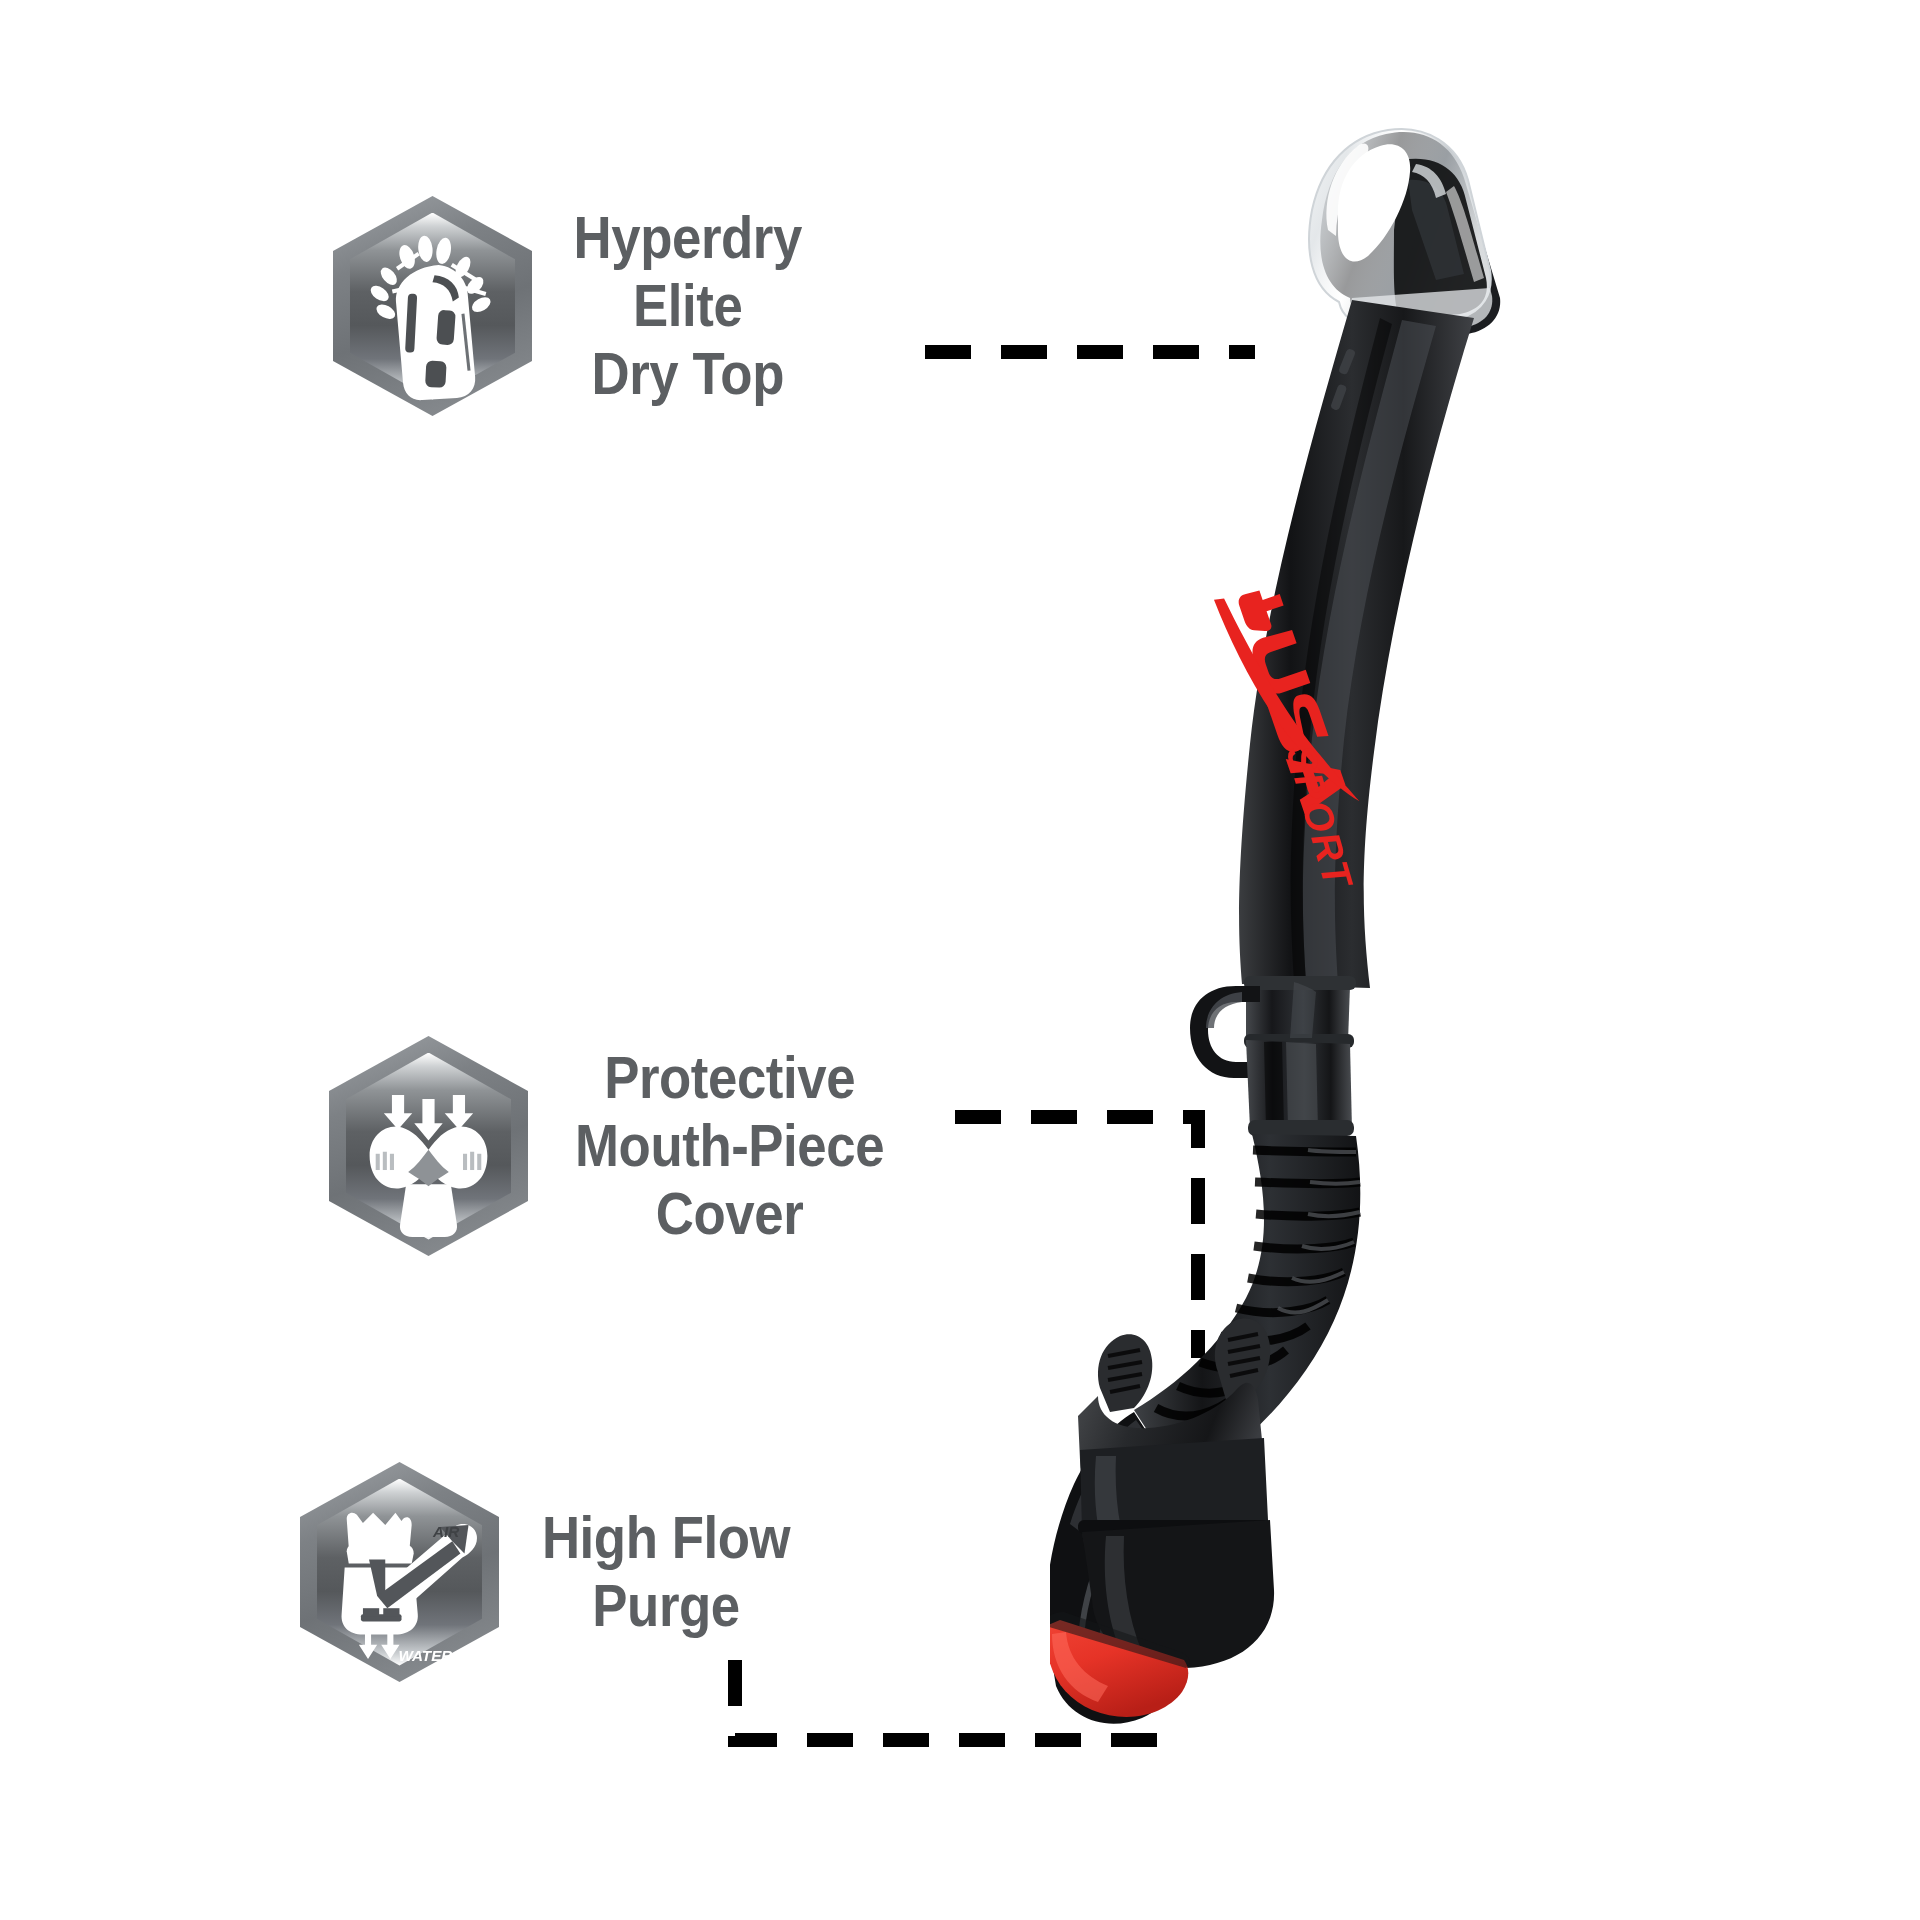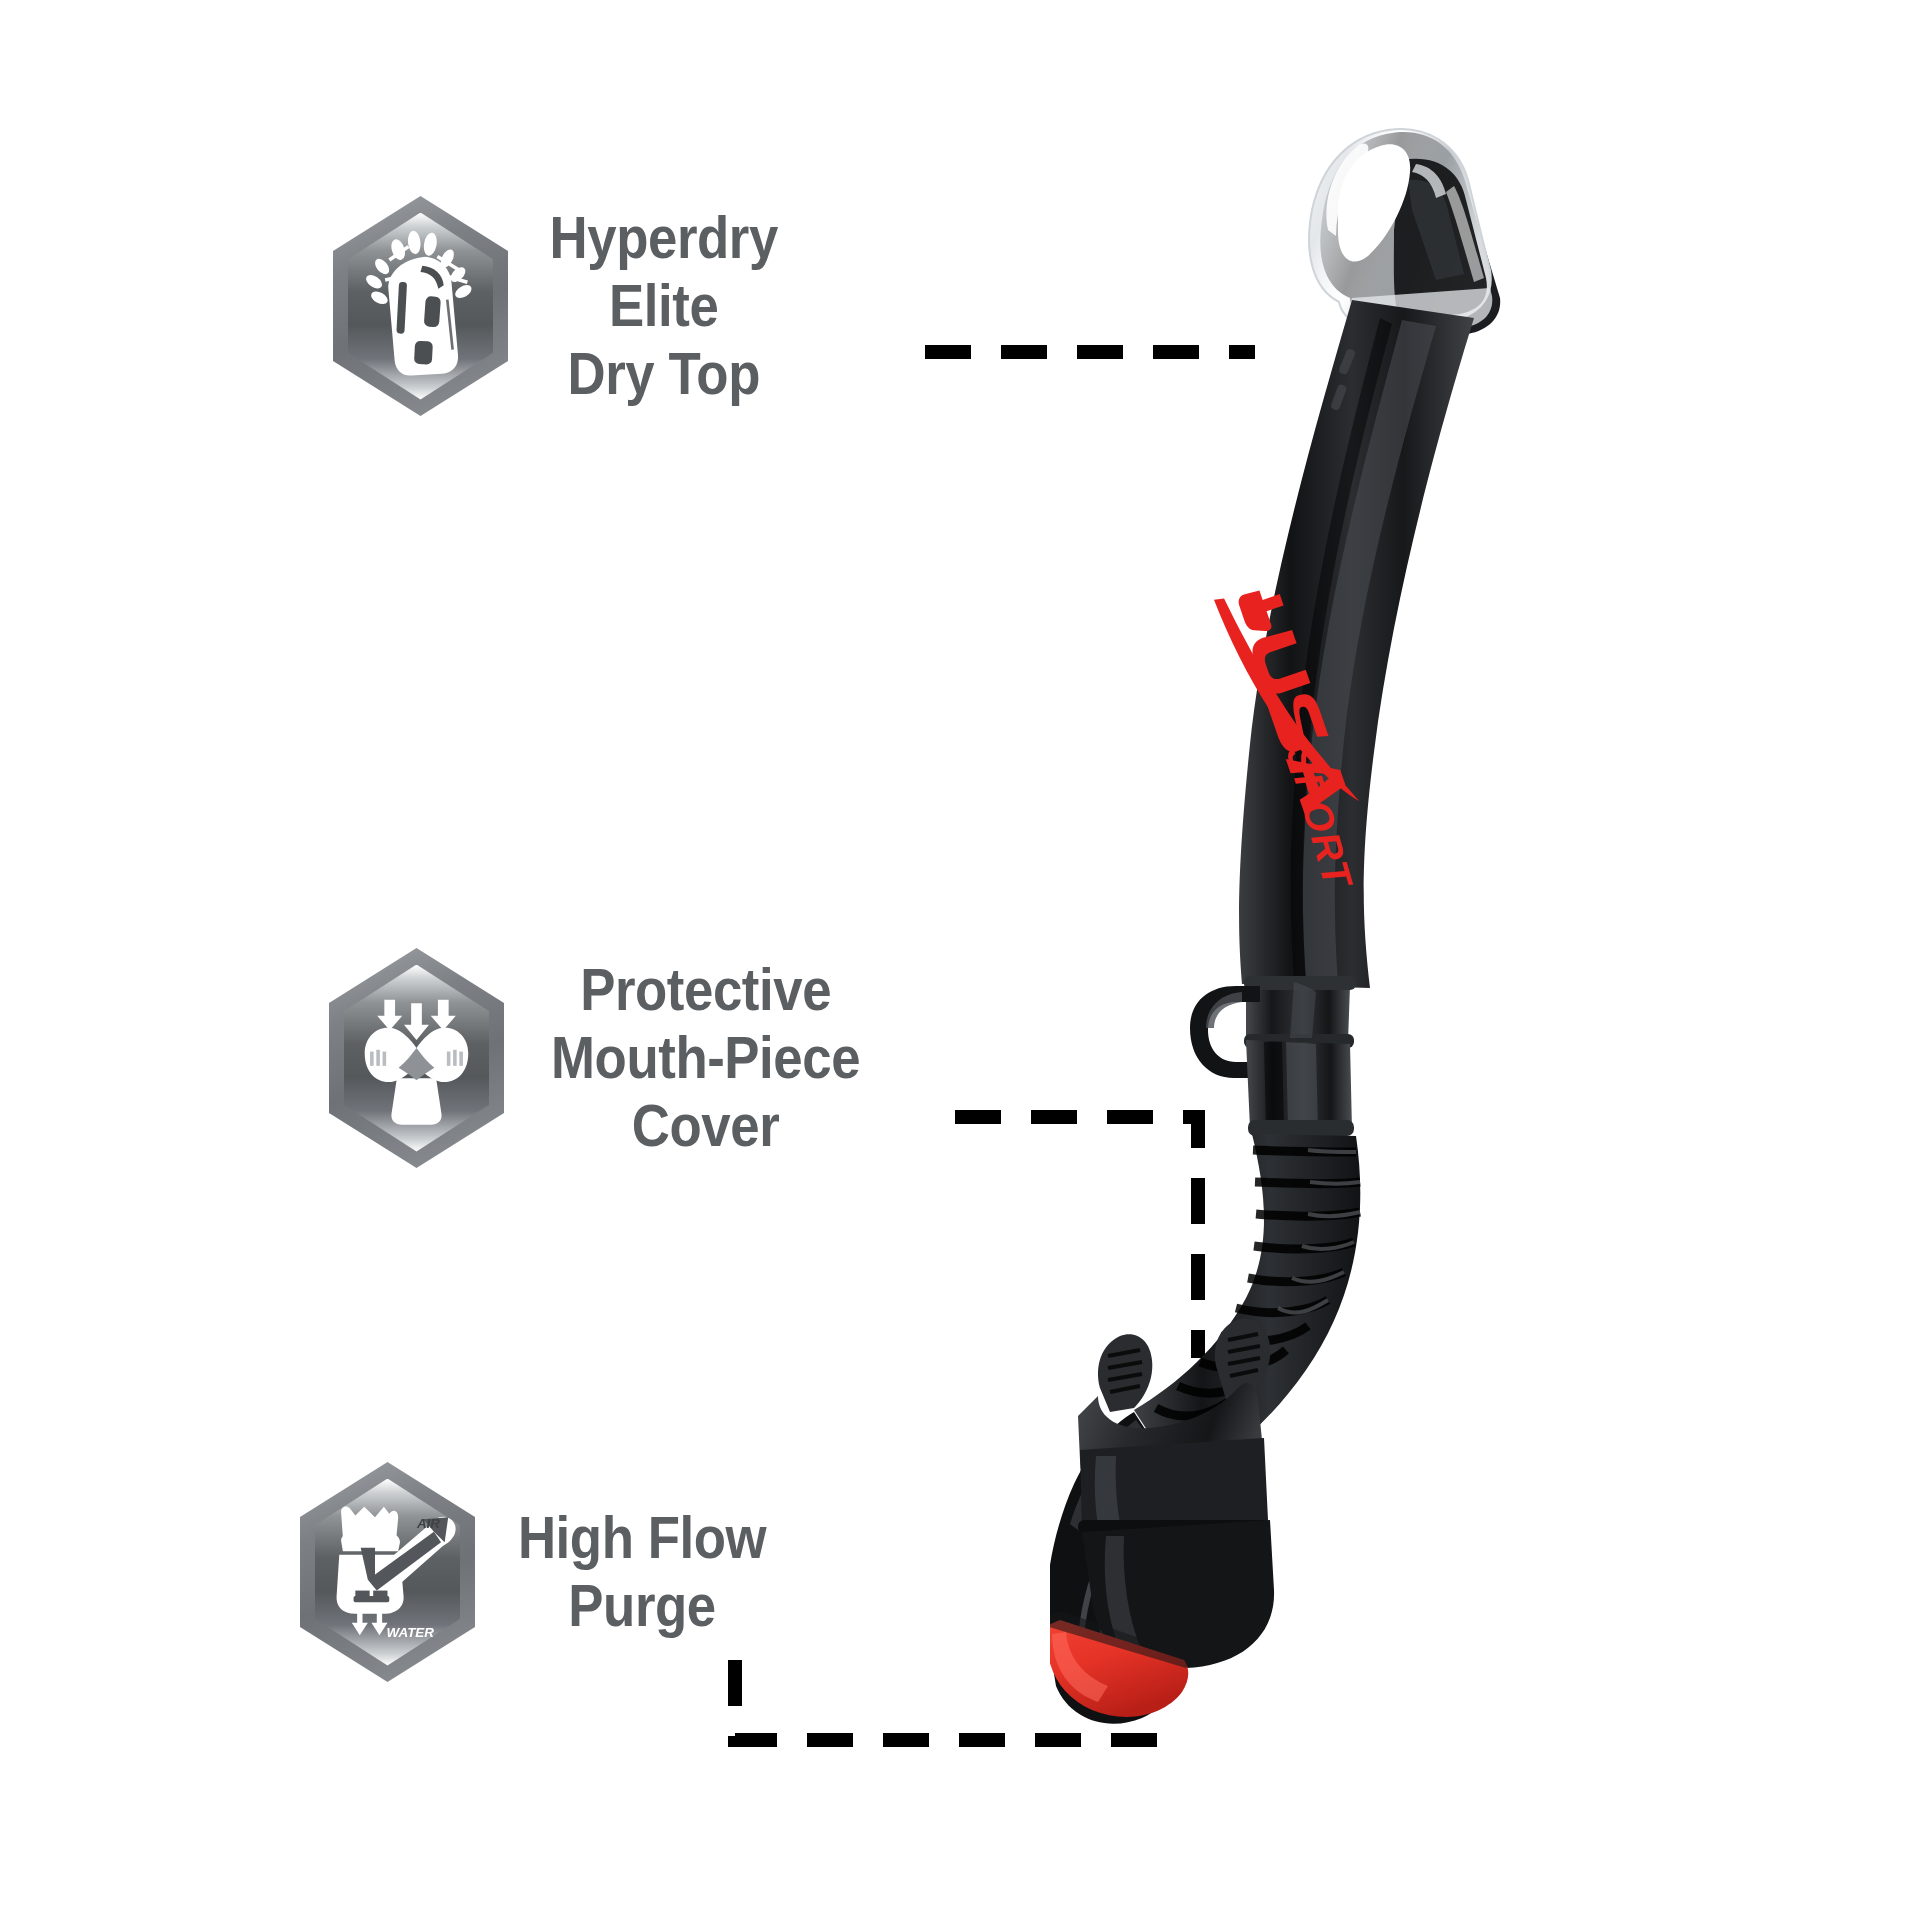--- a/index.html
+++ b/index.html
@@ -19,21 +19,21 @@
   }
 
   
   .feature {
     position: absolute;
     display: flex;
     align-items: center;
   }
   .hex-badge {
     position: relative;
-    width: 175px;
+    width: 199px;
     height: 220px;
     flex: 0 0 auto;
   }
   .hex-outer {
     position: absolute;
     inset: 0;
     clip-path: polygon(50% 0%, 100% 25%, 100% 75%, 50% 100%, 0% 75%, 0% 25%);
     background: linear-gradient(160deg, #9ea2a6 0%, #7d8185 28%, #6e7276 55%, #8d9195 100%);
   }
   .hex-inner {
@@ -59,21 +59,21 @@
     line-height: 1.13;
     letter-spacing: -0.5px;
     text-align: center;
     white-space: pre-line;
     transform: scaleX(0.88);
     transform-origin: center center;
   }
 
   
   #feature-1 { left: 288px; top: 196px; margin-left: 45px; }
-  #feature-2 { left: 300px; top: 948px; padding-left: 29px; }
+  #feature-2 { left: 300px; top: 1036px; padding-left: 29px; }
   #feature-3 { left: 300px; top: 1462px; }
 
   
   .leader {
     position: absolute;
     pointer-events: none;
   }
 
   
   #product {

